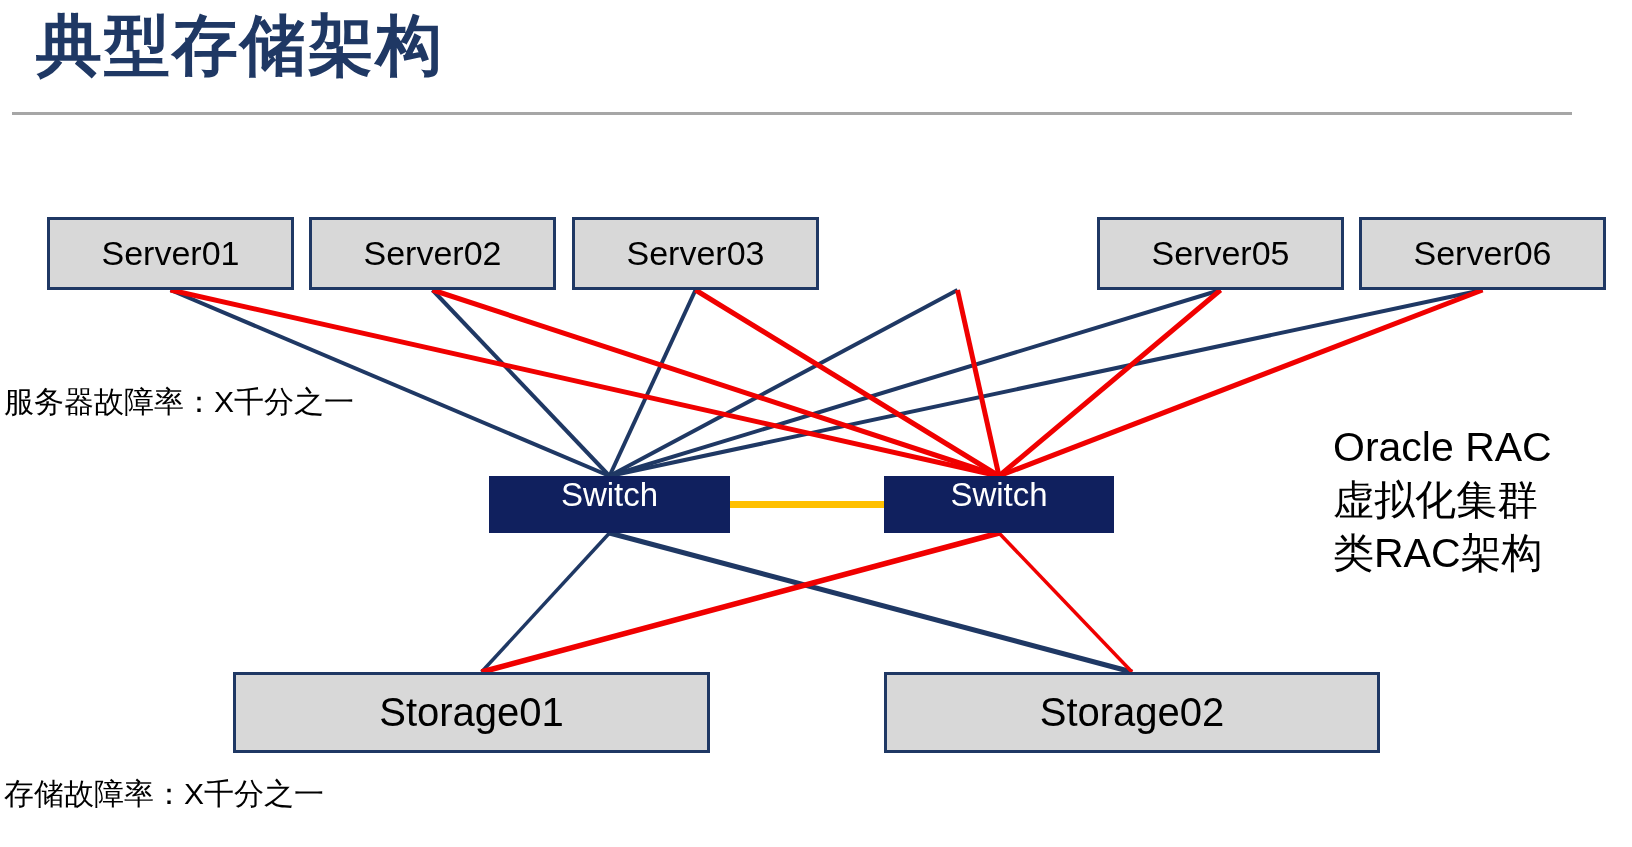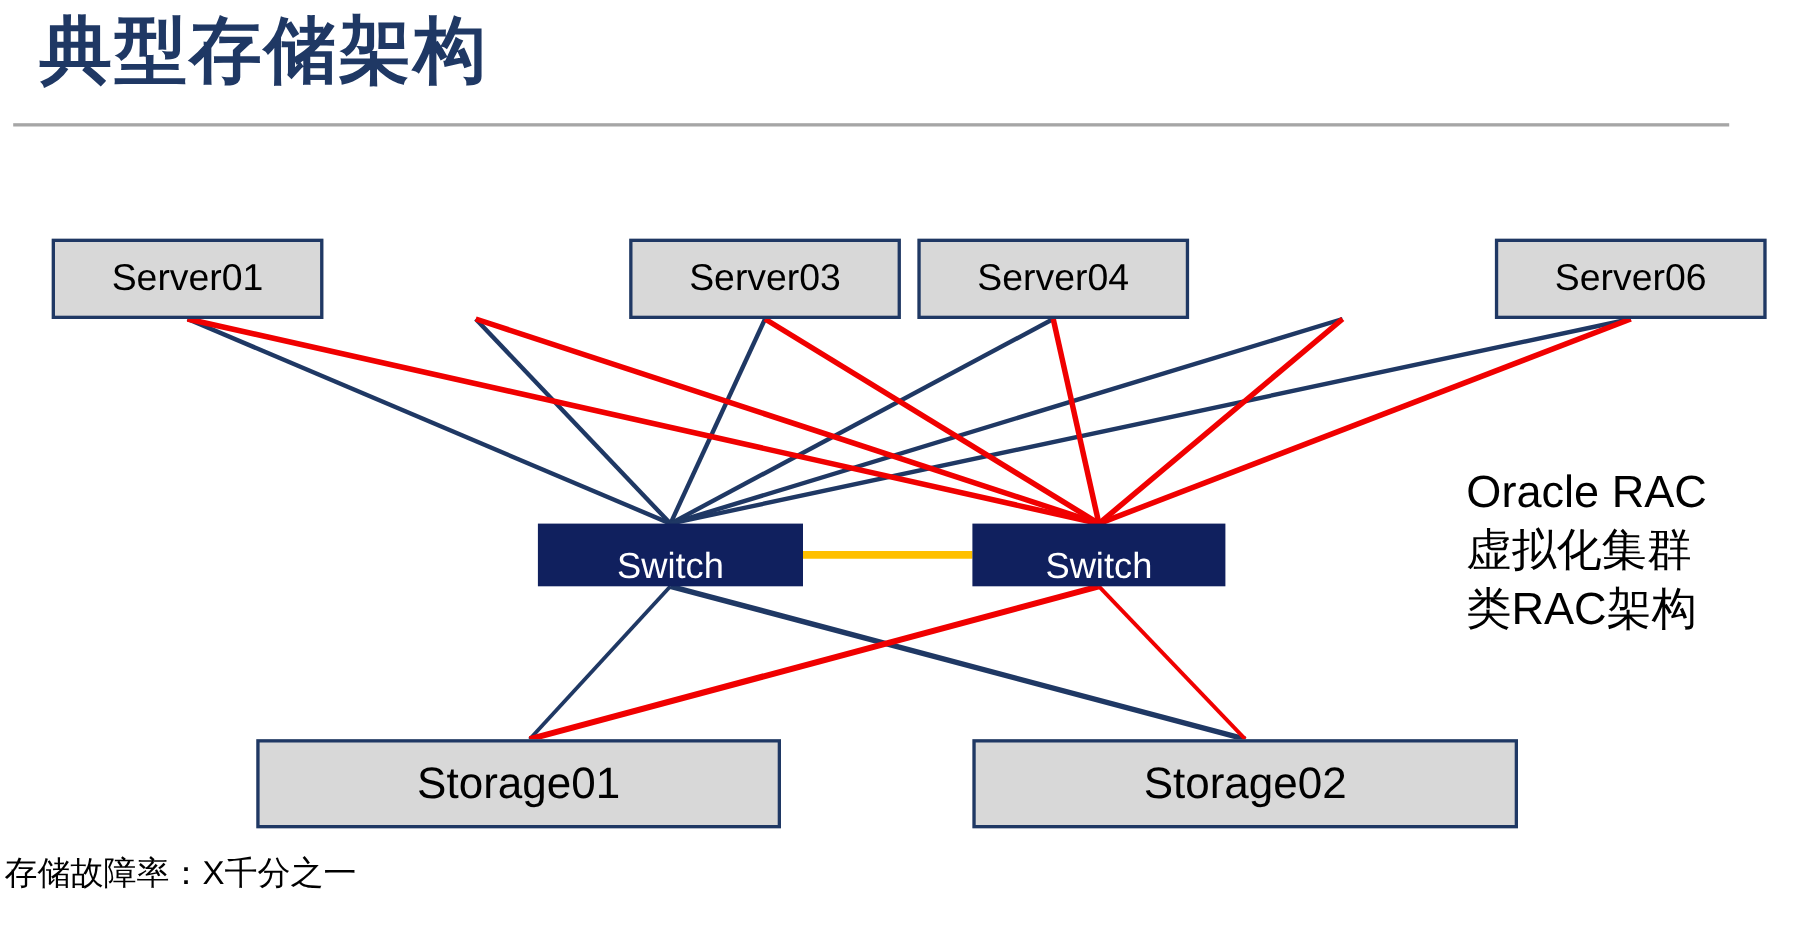--- a/index.html
+++ b/index.html
@@ -19,21 +19,21 @@
     color:var(--navy);letter-spacing:2px;white-space:nowrap;z-index:2;
   }
   .rule{left:12px;top:112px;width:1560px;height:3px;background:var(--gray_rule);z-index:2;}
   .node{
     display:flex;align-items:center;justify-content:center;
     background:var(--box_fill);border:3px solid var(--navy);
     color:var(--ink);z-index:2;white-space:nowrap;
   }
   .server{top:217px;width:247px;height:73px;font-size:34px;}
   .switch{
-    display:flex;align-items:flex-end;justify-content:center;
+    display:flex;align-items:flex-start;justify-content:center;
     background:var(--switch_fill);border:none;color:#ffffff;
     top:476px;height:57px;font-size:33px;z-index:2;
   }
   .storage{top:672px;height:81px;font-size:40px;}
   .note{color:var(--ink);font-size:30px;white-space:nowrap;z-index:2;}
   .cluster-note{
     left:1333px;top:421px;font-size:41px;line-height:53px;
     color:var(--ink);white-space:nowrap;z-index:2;
   }
 </style>
@@ -61,30 +61,34 @@
       <line x1="999" y1="533" x2="481.5" y2="672" stroke="#F00000" stroke-width="5.5"></line>
       <line x1="999" y1="533" x2="1132" y2="672" stroke="#F00000" stroke-width="3.5"></line>
     </svg>
 
   <div class="abs page-title">典型存储架构</div>
   <div class="abs rule"></div>
 
   <div class="abs node server" style="left:47px">
       <span>Server01</span>
     </div>
+  <div class="abs node server" style="left:309px">
+      <span>Server02</span>
+    </div>
   <div class="abs node server" style="left:572px">
       <span>Server03</span>
     </div>
-  <div class="abs node server" style="left:834px">
-      <span>Server04</span>
+  <div class="abs node server" style="left:1097px">
+      <span>Server05</span>
     </div>
   <div class="abs node server" style="left:1359px">
       <span>Server06</span>
     </div>
 
+  <div class="abs note" style="left:4px;top:382px">服务器故障率：X千分之一</div>
   <div class="abs note" style="left:4px;top:774px">存储故障率：X千分之一</div>
 
   <div class="abs switch" style="left:489px;width:241px">
       <span>Switch</span>
     </div>
   <div class="abs switch" style="left:884px;width:230px">
       <span>Switch</span>
     </div>
 
   <div class="abs cluster-note">

